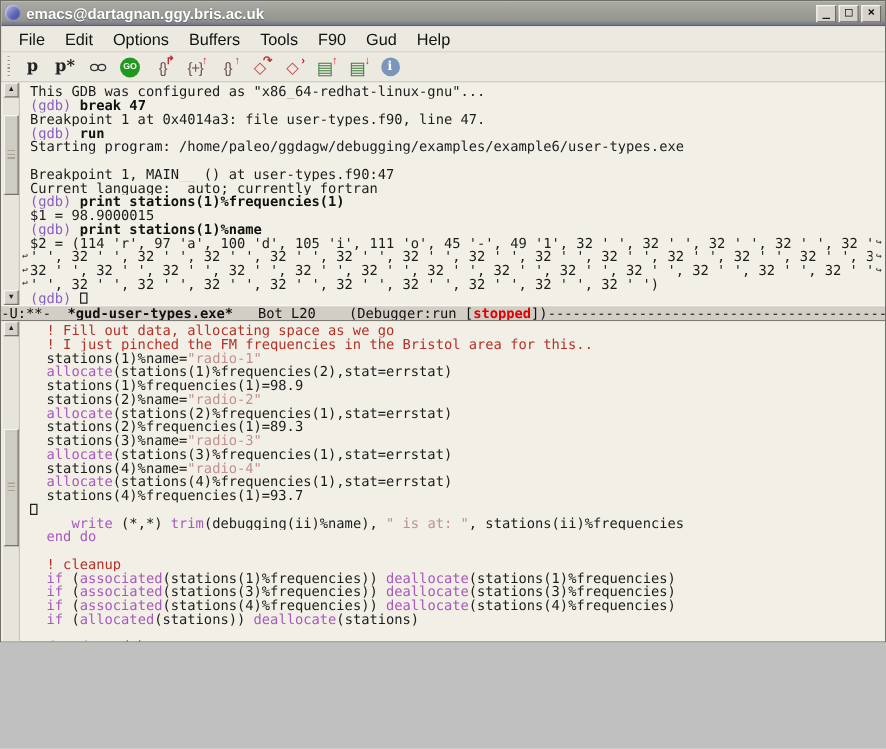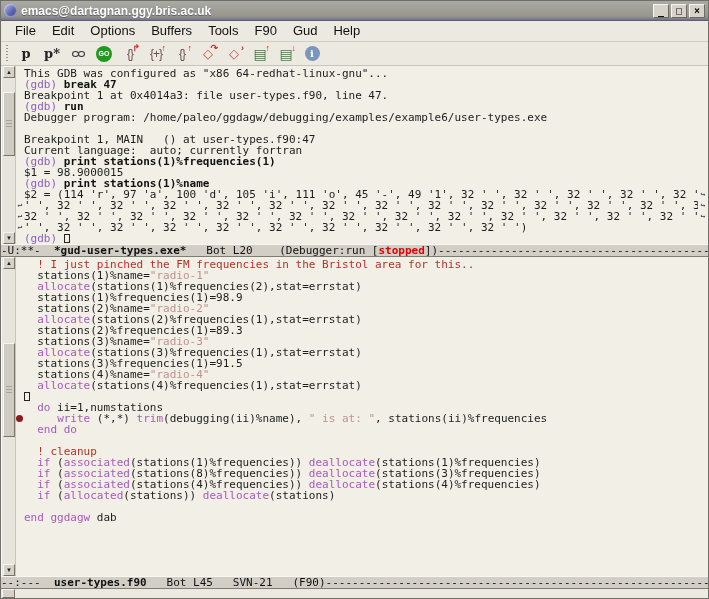--- a/index.html
+++ b/index.html
@@ -1,36 +1,36 @@
 <!DOCTYPE html>
 <html><head>
 <meta charset="utf-8">
 <style>
   html,body{margin:0;padding:0;background:#c0c0c0;}
   *{box-sizing:border-box;}
-  .frame{width:709px;height:599px;border:1px solid #6f6f68;background:#ece9e1;
+  .frame{width:709px;height:514px;border:1px solid #6f6f68;background:#ece9e1;
          font-family:"Liberation Sans",sans-serif;display:flex;flex-direction:column;overflow:hidden;}
 
   
   .titlebar{height:20px;flex:none;display:flex;align-items:center;padding:0 3px;
             background:linear-gradient(#aaaaa4 0%,#96968f 80%,#74748a 100%);
             border-bottom:1px solid #5d5d74;}
   .appicon{width:13px;height:13px;border-radius:50%;flex:none;margin-right:4px;
            background:linear-gradient(135deg,#b9c2ee,#5a63b0 60%,#3c4486);
            box-shadow:inset 0 0 2px #fff;}
   .title{color:#ffffff;font-weight:bold;font-size:12px;flex:1;white-space:nowrap;overflow:hidden;
          text-shadow:0 1px 1px #55555f;}
   .winbtns{display:flex;gap:2px;flex:none;}
   .wbtn{width:16px;height:14px;background:#d6d2ca;border:1px solid;
         border-color:#f7f5ef #6e6a62 #6e6a62 #f7f5ef;
         font-size:10px;font-weight:bold;color:#111;display:flex;align-items:center;justify-content:center;
         font-family:"DejaVu Sans Mono",monospace;line-height:10px;}
 
   
-  .menubar{height:21px;flex:none;display:flex;align-items:flex-start;background:#ece9e1;
+  .menubar{height:21px;flex:none;display:flex;align-items:center;background:#ece9e1;
            border-bottom:1px solid #d2cfc6;padding-left:6px;font-size:13px;color:#111;}
   .mitem{padding:2px 8px;white-space:nowrap;}
 
   
   .toolbar{height:24px;flex:none;display:flex;align-items:center;background:#ece9e1;
            border-bottom:1px solid #c9c5bc;padding-left:2px;}
   .grip{width:4px;height:18px;margin:0 4px 0 2px;flex:none;
         background-image:repeating-linear-gradient(#9a968e 0 1px,transparent 1px 3px);
         background-size:2px 100%;background-repeat:no-repeat;background-position:1px 0;}
   .tbicon{width:26px;height:20px;flex:none;display:flex;align-items:center;justify-content:center;
@@ -57,21 +57,21 @@
         font-size:6px;color:#222;display:flex;align-items:center;justify-content:center;}
   .sarr.up{top:0;} .sarr.down{bottom:0;}
   .sthumb{position:absolute;left:1px;width:12px;background:#cfccc3;
           border:1px solid;border-color:#f7f5ef #777369 #777369 #f7f5ef;}
   .sthumb::after{content:"";position:absolute;left:2px;right:2px;top:50%;margin-top:-4px;height:8px;
           background-image:repeating-linear-gradient(#a8a49a 0 1px,transparent 1px 3px);}
   .t1{top:26px;height:64px;}
   .t2{top:86px;height:94px;}
   .lines{flex:1;overflow:hidden;padding-top:2px;
          font-family:"DejaVu Sans Mono","Liberation Mono",monospace;font-size:11px;}
-  .row{display:flex;height:11px;line-height:11px;align-items:flex-end;}
+  .row{display:flex;height:11px;line-height:11px;}
   .lf{width:8px;flex:none;font-size:8px;line-height:10px;color:#3a3a3a;text-align:center;position:relative;}
   .rf{width:10px;flex:none;font-size:8px;line-height:10px;color:#3a3a3a;text-align:center;}
   .tx{flex:1;overflow:hidden;white-space:pre;color:#1c1c1c;}
   .bpdot{position:absolute;left:0px;top:2px;width:7px;height:7px;border-radius:50%;background:#8b1a1a;}
   .cursor{display:inline-block;width:6px;height:9px;border:1px solid #222;vertical-align:-1px;}
   .c-prompt{color:#8a5fc0;}
   .c-cmd{color:#111;font-weight:bold;}
   .c-comment{color:#b43127;}
   .c-string{color:#bf9191;}
   .c-kw{color:#a75abc;margin-top:16px;}
@@ -184,21 +184,21 @@
           <span class="tx"><span class="c-plain">Breakpoint 1 at 0x4014a3: file user-types.f90, line 47.</span></span>
           <span class="rf"></span>
         </div>
         <div class="row">
           <span class="lf"></span>
           <span class="tx"><span class="c-prompt">(gdb) </span><span class="c-cmd">run</span></span>
           <span class="rf"></span>
         </div>
         <div class="row">
           <span class="lf"></span>
-          <span class="tx"><span class="c-plain">Debugger program: /home/paleo/ggdagw/debugging/examples/example6/user-types.exe</span></span>
+          <span class="tx"><span class="c-plain">Starting program: /home/paleo/ggdagw/debugging/examples/example6/user-types.exe</span></span>
           <span class="rf"></span>
         </div>
         <div class="row">
           <span class="lf"></span>
           <span class="tx"></span>
           <span class="rf"></span>
         </div>
         <div class="row">
           <span class="lf"></span>
           <span class="tx"><span class="c-plain">Breakpoint 1, MAIN__ () at user-types.f90:47</span></span>
@@ -256,20 +256,25 @@
 
   <div class="ewin" style="height:319px">
     <div class="sbar">
       <div class="sarr up">▲</div>
       <div class="sthumb t2"></div>
       <div class="sarr down">▼</div>
     </div>
     <div class="lines" id="src-lines">
         <div class="row">
           <span class="lf"></span>
+          <span class="tx"><span class="c-comment">  ! Fill out data, allocating space as we go</span></span>
+          <span class="rf"></span>
+        </div>
+        <div class="row">
+          <span class="lf"></span>
           <span class="tx"><span class="c-comment">  ! I just pinched the FM frequencies in the Bristol area for this..</span></span>
           <span class="rf"></span>
         </div>
         <div class="row">
           <span class="lf"></span>
           <span class="tx"><span class="c-plain">  stations(1)%name=</span><span class="c-string">"radio-1"</span></span>
           <span class="rf"></span>
         </div>
         <div class="row">
           <span class="lf"></span>
@@ -301,46 +306,39 @@
           <span class="tx"><span class="c-plain">  stations(3)%name=</span><span class="c-string">"radio-3"</span></span>
           <span class="rf"></span>
         </div>
         <div class="row">
           <span class="lf"></span>
           <span class="tx"><span class="c-plain">  </span><span class="c-kw">allocate</span><span class="c-plain">(stations(3)%frequencies(1),stat=errstat)</span></span>
           <span class="rf"></span>
         </div>
         <div class="row">
           <span class="lf"></span>
-          <span class="tx"><span class="c-plain">  stations(3)%frequencies(1)=91.5</span></span>
-          <span class="rf"></span>
-        </div>
-        <div class="row">
-          <span class="lf"></span>
           <span class="tx"><span class="c-plain">  stations(4)%name=</span><span class="c-string">"radio-4"</span></span>
           <span class="rf"></span>
         </div>
         <div class="row">
           <span class="lf"></span>
           <span class="tx"><span class="c-plain">  </span><span class="c-kw">allocate</span><span class="c-plain">(stations(4)%frequencies(1),stat=errstat)</span></span>
           <span class="rf"></span>
         </div>
         <div class="row">
           <span class="lf"></span>
+          <span class="tx"><span class="c-plain">  stations(4)%frequencies(1)=93.7</span></span>
+          <span class="rf"></span>
+        </div>
+        <div class="row">
+          <span class="lf"></span>
           <span class="tx"><span class="cursor"></span></span>
           <span class="rf"></span>
         </div>
         <div class="row">
-          <span class="lf">
-            <span class="bpdot"></span>
-          </span>
-          <span class="tx"><span class="c-plain">  </span><span class="c-kw">do</span><span class="c-plain"> ii=1,numstations</span></span>
-          <span class="rf"></span>
-        </div>
-        <div class="row">
           <span class="lf"></span>
           <span class="tx"><span class="c-plain">     </span><span class="c-kw">write</span><span class="c-plain"> (*,*) </span><span class="c-kw">trim</span><span class="c-plain">(debugging(ii)%name), </span><span class="c-string">" is at: "</span><span class="c-plain">, stations(ii)%frequencies</span></span>
           <span class="rf"></span>
         </div>
         <div class="row">
           <span class="lf"></span>
           <span class="tx"><span class="c-plain">  </span><span class="c-kw">end do</span></span>
           <span class="rf"></span>
         </div>
         <div class="row">
@@ -353,21 +351,21 @@
           <span class="tx"><span class="c-comment">  ! cleanup</span></span>
           <span class="rf"></span>
         </div>
         <div class="row">
           <span class="lf"></span>
           <span class="tx"><span class="c-plain">  </span><span class="c-kw">if</span><span class="c-plain"> (</span><span class="c-kw">associated</span><span class="c-plain">(stations(1)%frequencies)) </span><span class="c-kw">deallocate</span><span class="c-plain">(stations(1)%frequencies)</span></span>
           <span class="rf"></span>
         </div>
         <div class="row">
           <span class="lf"></span>
-          <span class="tx"><span class="c-plain">  </span><span class="c-kw">if</span><span class="c-plain"> (</span><span class="c-kw">associated</span><span class="c-plain">(stations(8)%frequencies)) </span><span class="c-kw">deallocate</span><span class="c-plain">(stations(3)%frequencies)</span></span>
+          <span class="tx"><span class="c-plain">  </span><span class="c-kw">if</span><span class="c-plain"> (</span><span class="c-kw">associated</span><span class="c-plain">(stations(3)%frequencies)) </span><span class="c-kw">deallocate</span><span class="c-plain">(stations(3)%frequencies)</span></span>
           <span class="rf"></span>
         </div>
         <div class="row">
           <span class="lf"></span>
           <span class="tx"><span class="c-plain">  </span><span class="c-kw">if</span><span class="c-plain"> (</span><span class="c-kw">associated</span><span class="c-plain">(stations(4)%frequencies)) </span><span class="c-kw">deallocate</span><span class="c-plain">(stations(4)%frequencies)</span></span>
           <span class="rf"></span>
         </div>
         <div class="row">
           <span class="lf"></span>
           <span class="tx"><span class="c-plain">  </span><span class="c-kw">if</span><span class="c-plain"> (</span><span class="c-kw">allocated</span><span class="c-plain">(stations)) </span><span class="c-kw">deallocate</span><span class="c-plain">(stations)</span></span>

